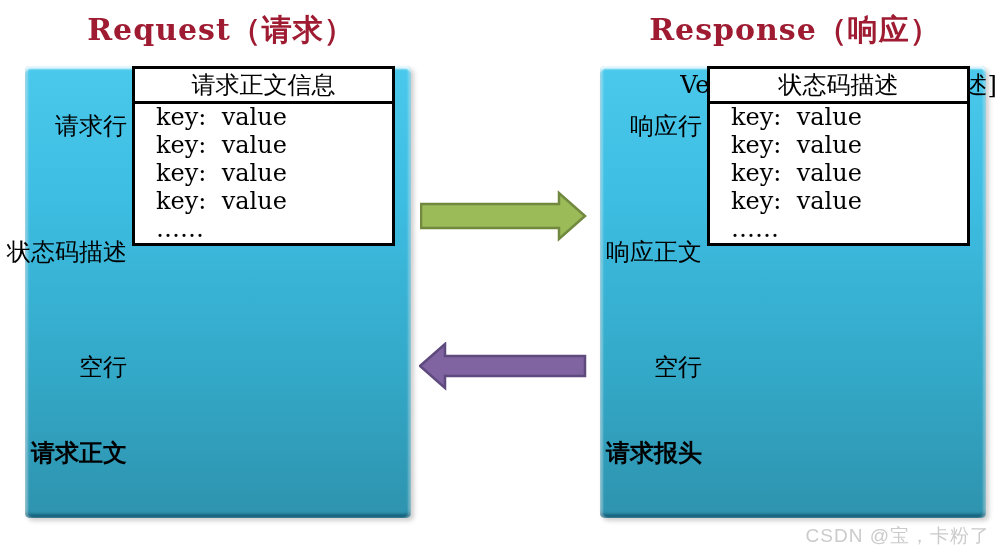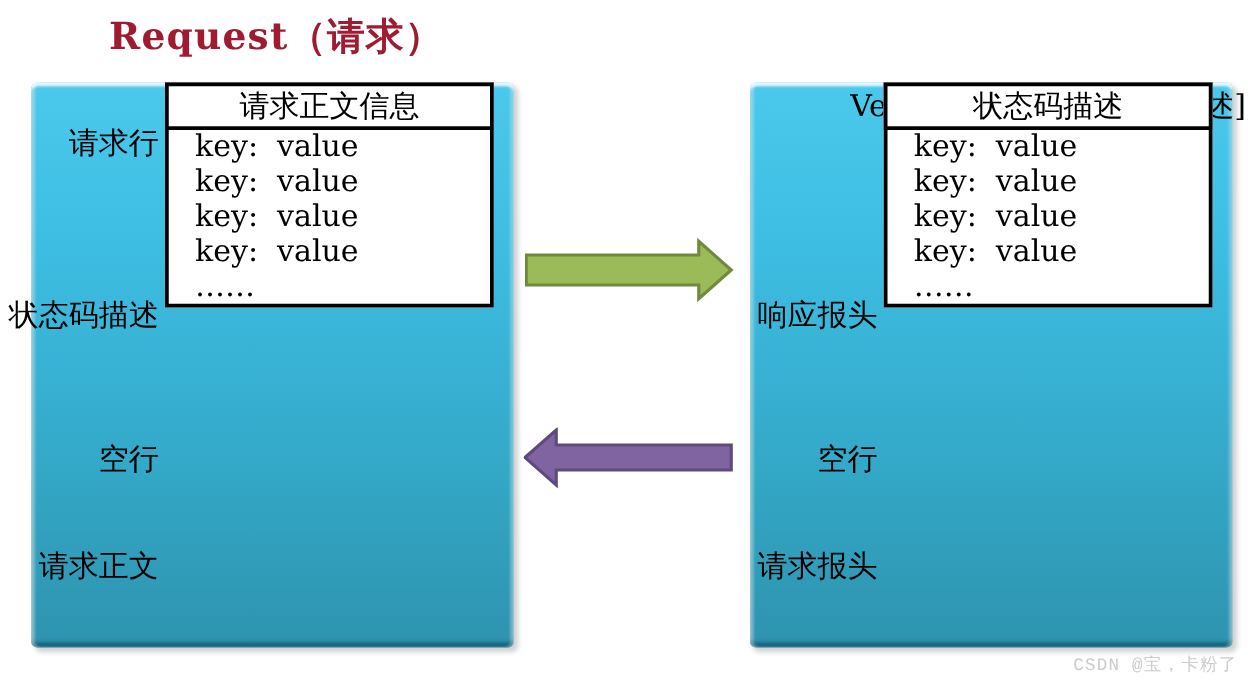--- a/index.html
+++ b/index.html
@@ -29,44 +29,45 @@
     position:absolute;left:0;width:104px;display:flex;align-items:center;
     justify-content:flex-end;padding-right:2px;box-sizing:border-box;
     font-size:24px;color:#000;white-space:nowrap;
   }
   .wbox{
     position:absolute;left:107px;width:263px;background:#FFFFFF;
     border:3.5px solid #000;box-sizing:border-box;
     display:flex;align-items:center;justify-content:center;
     font-size:24px;color:#000;overflow:visible;
   }
-  .r-line .wbox,.r-line.row-label{top:22px;height:51px;}
+  .r-line .wbox,.r-line.row-label{top:34px;height:51px;}
   .r-headers .wbox,.r-headers.row-label{top:86px;height:183px;}
   .r-blank .wbox,.r-blank.row-label{top:280px;height:42px;}
-  .r-body .wbox,.r-body.row-label{top:334px;height:106px;}
+  .r-body .wbox,.r-body.row-label{top:334px;height:106px;font-weight:bold;}
   .r-headers.row-label{padding-top:17px;box-sizing:border-box;}
   .wbox.headers{
     display:block;padding:6px 0 0 21px;line-height:28px;white-space:pre;
     text-align:left;font-size:24px;
   }
   .nowrap{white-space:nowrap;}
   .arrow{position:absolute;}
   .arrow.right{left:420px;top:190px;}
   .arrow.left{left:419px;top:342px;}
   .watermark{
-    position:absolute;right:8px;top:523px;font-size:14px;letter-spacing:1px;
-    font-family:Liberation Mono, monospace;
+    position:absolute;right:8px;top:523px;font-size:19px;letter-spacing:1px;
+    font-family:Liberation Sans, sans-serif;
   }
 </style>
 </head>
 <body>
 
 <div class="canvas">
 
   <div class="title request">Request（请求）</div>
+  <div class="title response">Response（响应）</div>
 
   <div class="panel request">
     <div class="row-label r-line">请求行</div>
     <div class="wbox r-line">
       <span class="nowrap">Method URL Version</span>
     </div>
 
     <div class="row-label r-headers">状态码描述</div>
     <div class="wbox headers r-headers"><span>key:  value</span>
 <span>key:  value</span>
@@ -80,25 +81,26 @@
       <span>空行</span>
     </div>
 
     <div class="row-label r-body">请求正文</div>
     <div class="wbox r-body">
       <span>请求正文信息</span>
     </div>
   </div>
 
   <div class="panel response">
+    <div class="row-label r-line">响应行</div>
     <div class="wbox r-line">
       <span class="nowrap">Version 状态码 [状态码描述]</span>
     </div>
 
-    <div class="row-label r-headers">响应报头</div>
+    <div class="row-label r-headers">响应正文</div>
     <div class="wbox headers r-headers"><span>key:  value</span>
 <span>key:  value</span>
 <span>key:  value</span>
 <span>key:  value</span>
 <span>key:  value</span>
 <span>……</span></div>
 
     <div class="row-label r-blank">空行</div>
     <div class="wbox r-blank">
       <span>空行</span>

